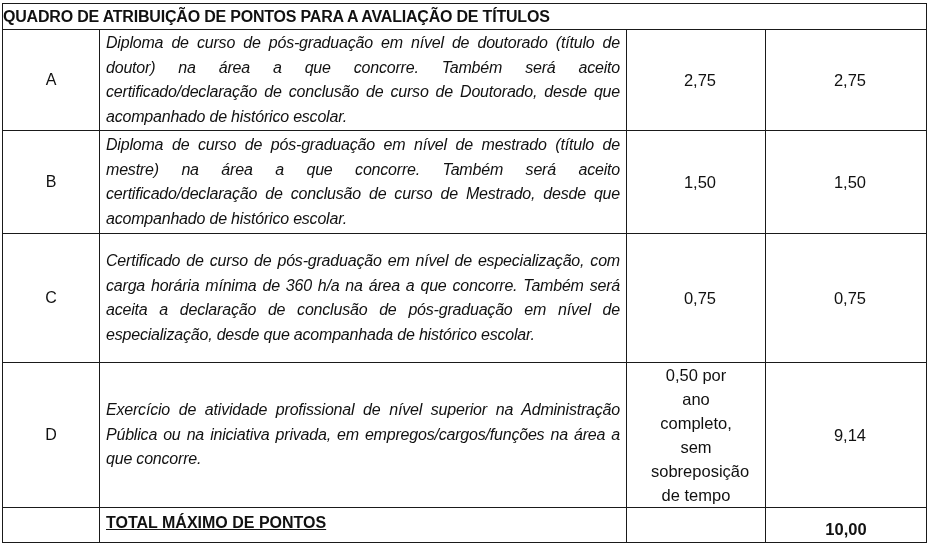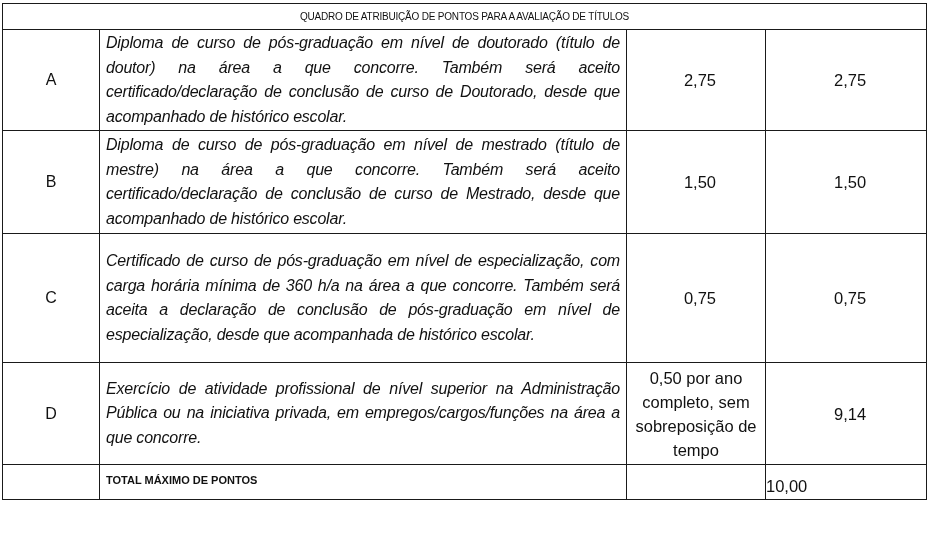--- a/index.html
+++ b/index.html
@@ -26,23 +26,23 @@
       width: 924px;
       table-layout: fixed;
     }
     td, th {
       border: 1.5px solid #1a1a1a;
       padding: 0;
       vertical-align: middle;
     }
     .title-cell {
       height: 25px;
-      text-align: center;
-      font-weight: normal;
-      font-size: 10px;
+      text-align: left;
+      font-weight: bold;
+      font-size: 16px;
       letter-spacing: -0.2px;
     }
     .hdr {
       height: 50px;
       text-align: center;
       font-weight: bold;
       font-size: 16.5px;
       line-height: 24px;
       letter-spacing: -0.3px;
     }
@@ -60,27 +60,28 @@
       font-style: italic;
     }
     .val {
       text-align: center;
       font-size: 16.5px;
       line-height: 24px;
       padding-left: 8px;
     }
     .total-label {
       font-weight: bold;
-      font-size: 11px;
+      font-size: 16px;
       padding-left: 6px;
       padding-bottom: 4px;
+      text-decoration: underline;
     }
     .total-val {
-      text-align: left;
-      font-weight: normal;
+      text-align: center;
+      font-weight: bold;
       font-size: 16.5px;
       padding-top: 8px;
     }
     .row-a { height: 100px; }
     .row-b { height: 103px; }
     .row-c { height: 129px; }
     .row-d { height: 102px; }
     .row-t { height: 35px; }
   </style>
 </head>
@@ -112,21 +113,21 @@
     </tr>
     <tr class="row-c">
       <td class="alinea">C</td>
       <td class="titulo">Certificado de curso de pós-graduação em nível de especialização, com carga horária mínima de 360 h/a na área a que concorre. Também será aceita a declaração de conclusão de pós-graduação em nível de especialização, desde que acompanhada de histórico escolar.</td>
       <td class="val">0,75</td>
       <td class="val">0,75</td>
     </tr>
     <tr class="row-d">
       <td class="alinea">D</td>
       <td class="titulo">Exercício de atividade profissional de nível superior na Administração Pública ou na iniciativa privada, em empregos/cargos/funções na área a que concorre.</td>
-      <td class="val" style="padding:0 8px;">0,50 por ano completo, sem sobreposição de tempo</td>
+      <td class="val" style="padding:0 24px;">0,50 por ano completo, sem sobreposição de tempo</td>
       <td class="val">9,14</td>
     </tr>
     <tr class="row-t">
       <td></td>
       <td class="total-label">TOTAL MÁXIMO DE PONTOS</td>
       <td></td>
       <td class="total-val">10,00</td>
     </tr>
   </tbody>
     </table>

